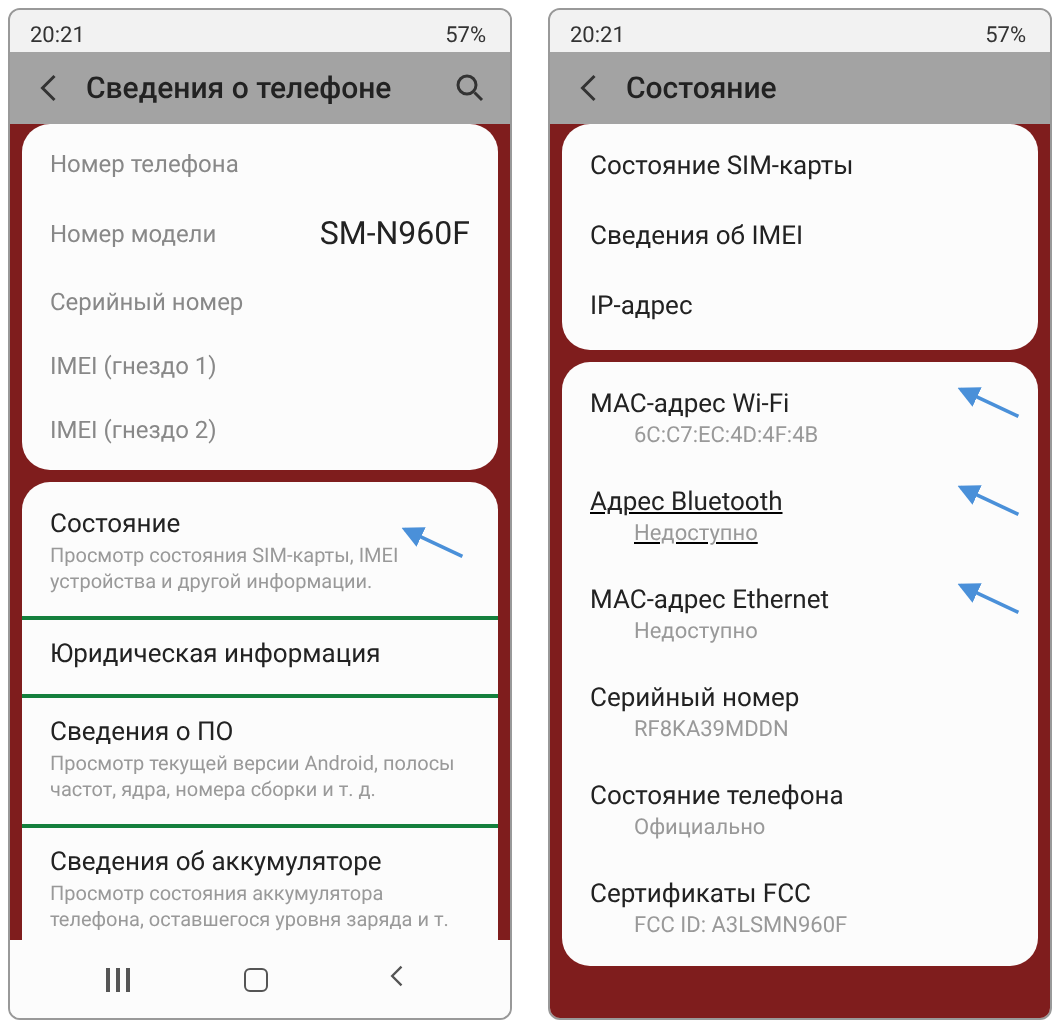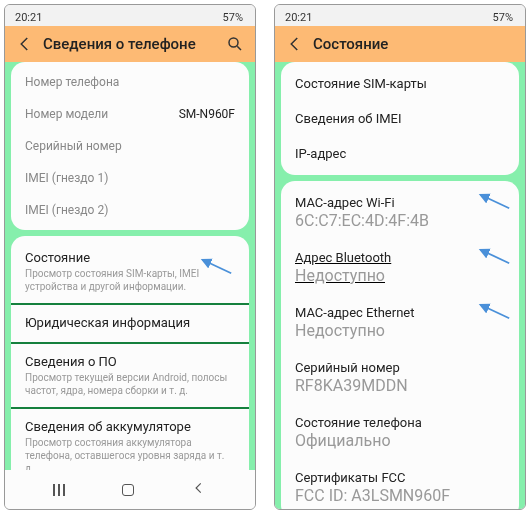--- a/index.html
+++ b/index.html
@@ -1,44 +1,44 @@
 <!DOCTYPE html>
 <html><head>
 <meta charset="utf-8">
 <style>
   * { box-sizing: border-box; margin: 0; padding: 0; }
   body { background: #fff; font-family: -apple-system, BlinkMacSystemFont, "Segoe UI", Roboto, Arial, sans-serif; width: 530px; height: 516px; overflow: hidden; }
   .container { display: flex; gap: 18px; padding: 4px; }
   .phone { width: 277px; height: 506px; border: 1px solid #999; border-radius: 6px; background: #f2f2f2; position: relative; overflow: hidden; display: flex; flex-direction: column; }
   .status-bar { display: flex; justify-content: space-between; align-items: center; padding: 6px 10px 2px; font-size: 11px; color: #333; background: #f2f2f2; }
   .status-right { display: flex; align-items: center; gap: 2px; }
-  .header { display: flex; align-items: center; padding: 8px 10px; background: #fdba74; }
+  .header { display: flex; align-items: center; padding: 8px 10px; background: #a3a3a3; }
   .header .back { width: 20px; height: 20px; display: flex; align-items: center; justify-content: center; }
   .header .title { font-size: 15px; font-weight: 500; color: #222; margin-left: 8px; flex: 1; }
   .header .search { width: 20px; height: 20px; display: flex; align-items: center; justify-content: center; }
-  .content { flex: 1; overflow: hidden; background: #86efac; }
+  .content { flex: 1; overflow: hidden; background: #7f1d1d; }
   .section { background: #fcfcfc; border-radius: 14px; margin: 0 6px 6px; padding: 4px 0; }
   .row { padding: 9px 14px; display: flex; justify-content: space-between; align-items: center; }
   .row-label { font-size: 12px; color: #888; }
-  .row-value { font-size: 12px; color: #222; }
+  .row-value { font-size: 16px; color: #222; }
   .row2 { padding: 10px 14px; border-top: 2px solid #15803d; position: relative; }
   .row2:first-child { border-top: none; }
   .row2-title { font-size: 13px; color: #222; margin-bottom: 2px; }
   .row2-sub { font-size: 10px; color: #999; line-height: 1.3; }
   .navbar { display: flex; justify-content: space-around; align-items: center; padding: 10px 20px; background: #fcfcfc; }
   .navbar svg { width: 16px; height: 14px; }
   .nav-recent { display: flex; gap: 3px; }
   .nav-recent span { width: 2px; height: 12px; background: #555; }
   .nav-home { width: 12px; height: 12px; border: 1.5px solid #555; border-radius: 3px; }
   .arrow-annot { position: absolute; pointer-events: none; }
   .arrow-annot svg { width: 36px; height: 20px; }
   
   .rrow { padding: 10px 14px; }
   .rrow-title { font-size: 13px; color: #222; }
-  .rrow-sub { font-size: 16px; color: #999; margin-top: 1px; }
+  .rrow-sub { font-size: 11px; color: #999; margin-top: 1px; margin-left: 22px; }
   .sep { margin-top: 6px; }
 </style>
 </head>
 <body>
 
 <div class="container">
 
   <div class="phone">
     <div class="status-bar">
       <span>20:21</span>

